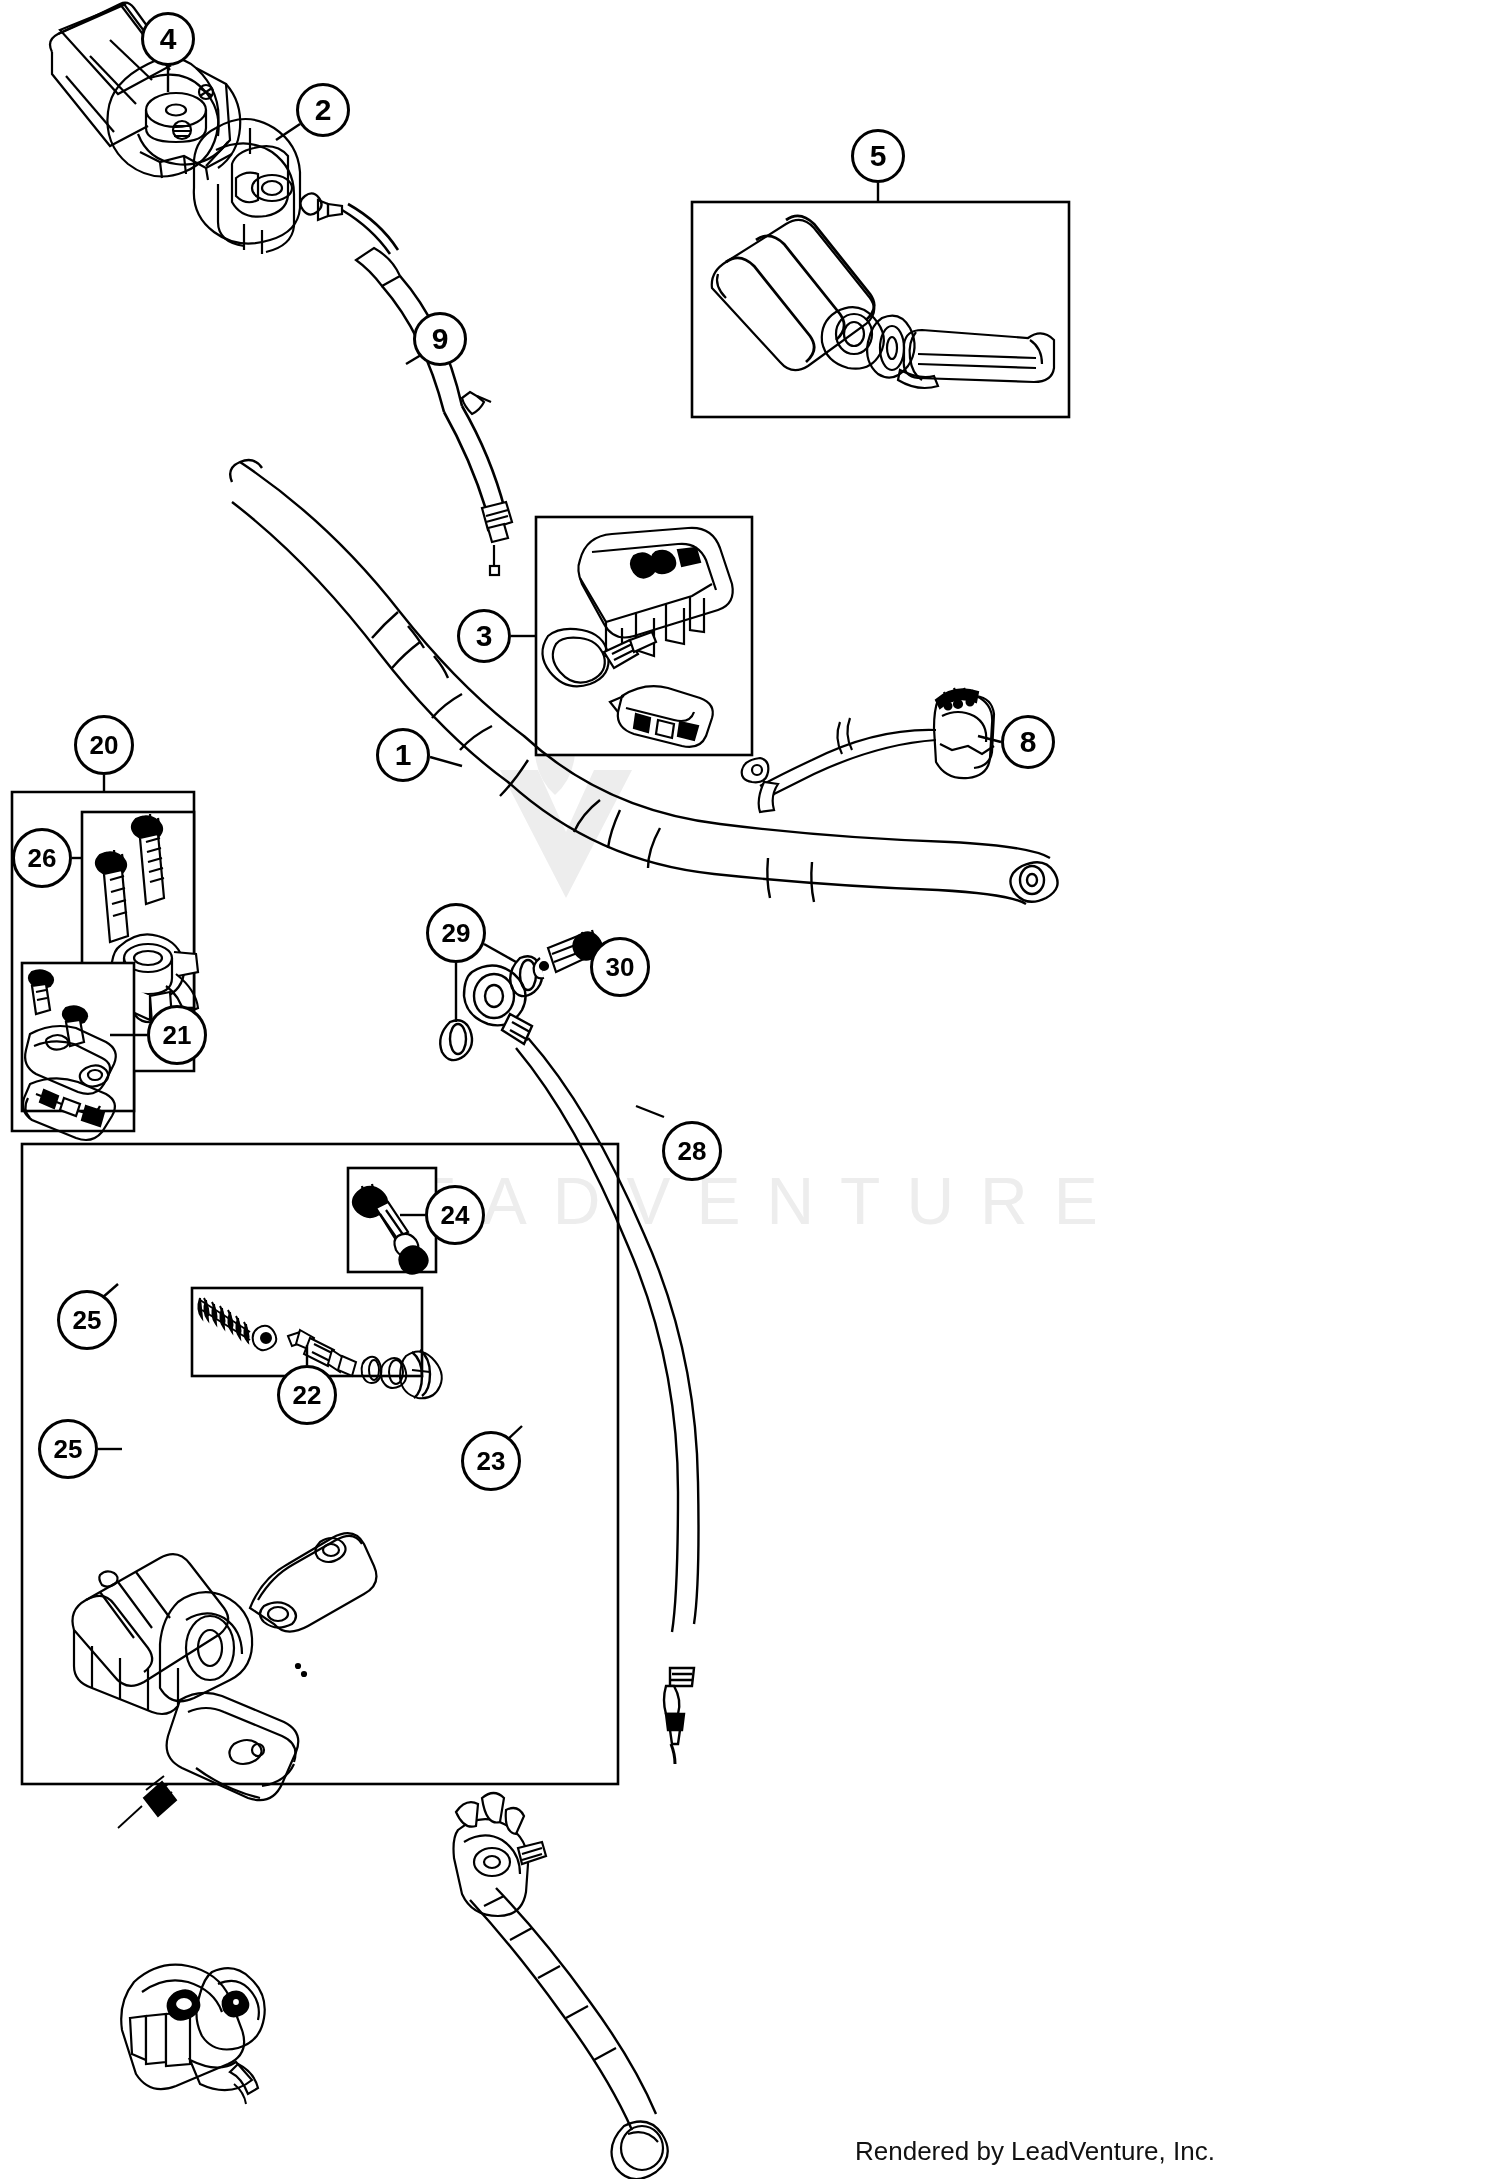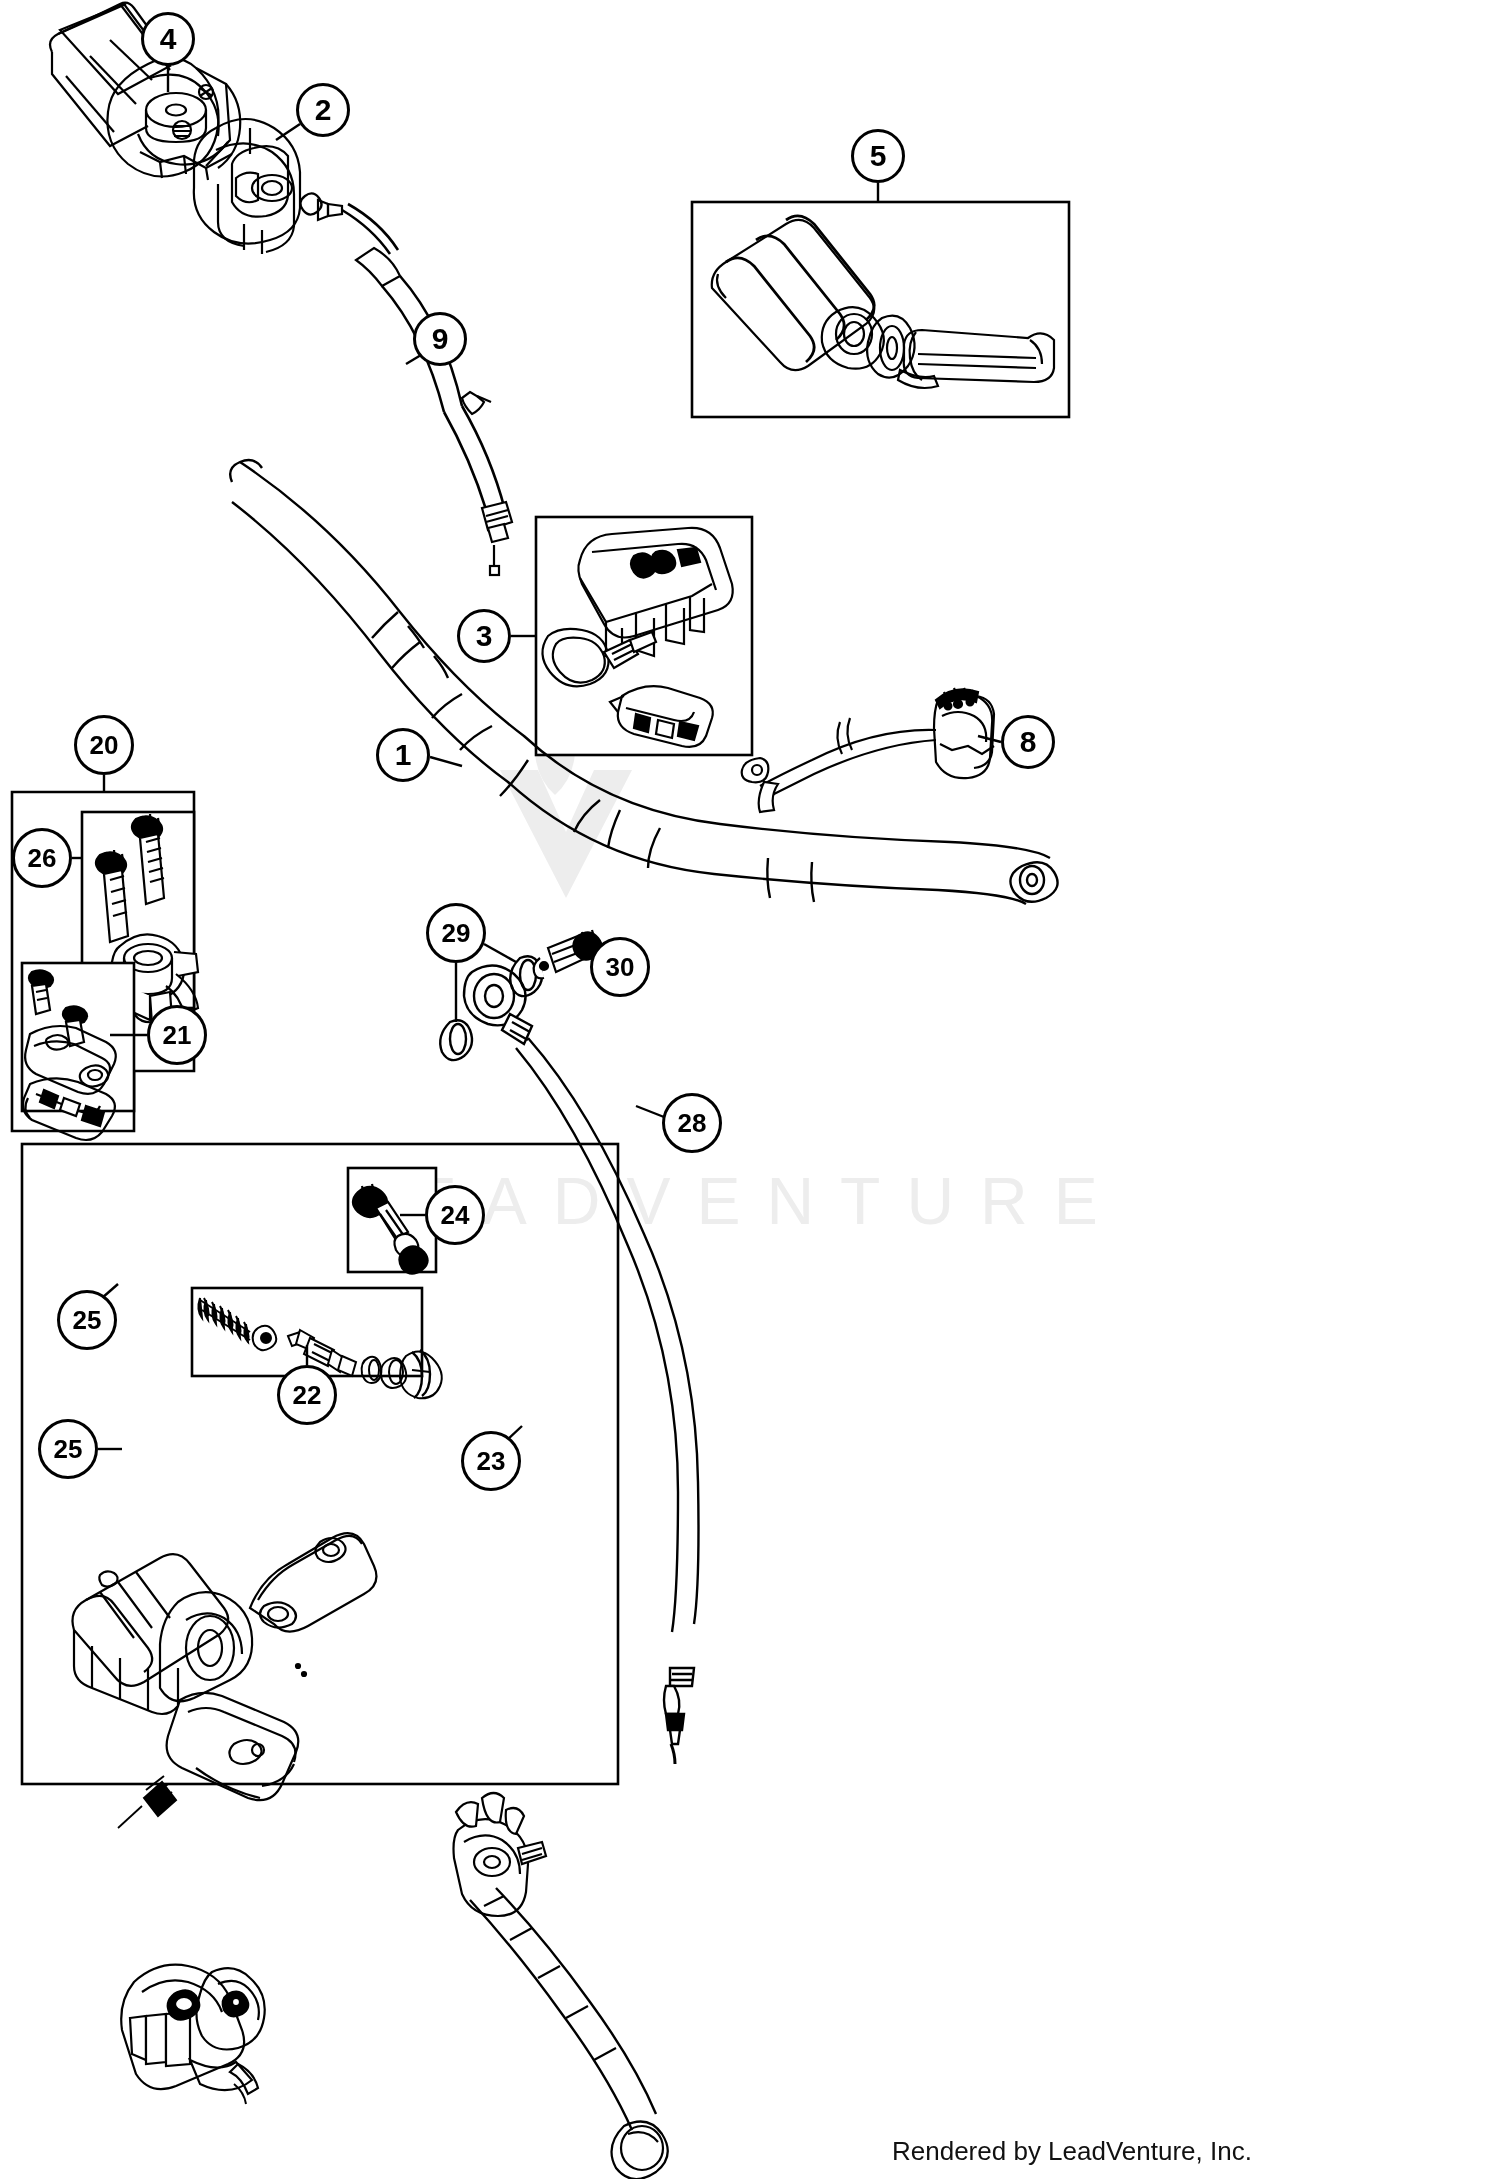--- a/index.html
+++ b/index.html
@@ -33,21 +33,20 @@
     user-select: none;
   }
   .footer-text {
     position: absolute;
     left: 855px;
     top: 2136px;
     font-family: "Liberation Sans", sans-serif;
     font-size: 26px;
     color: #111111;
     white-space: nowrap;
-    margin-left: 37px;
   }
   .callout {
     position: absolute;
     border: 3px solid #000;
     border-radius: 50%;
     background: #fff;
     display: flex;
     align-items: center;
     justify-content: center;
     font-family: "Liberation Sans", sans-serif;
@@ -539,21 +538,21 @@
   <div class="callout c2d" style="left:851px; top:129px;">5</div>
   <div class="callout c2d" style="left:413px; top:312px;">9</div>
   <div class="callout c2d" style="left:457px; top:609px;">3</div>
   <div class="callout c2d" style="left:376px; top:728px;">1</div>
   <div class="callout c2d" style="left:1001px; top:715px;">8</div>
   <div class="callout c3d" style="left:74px;  top:715px;">20</div>
   <div class="callout c3d" style="left:12px;  top:828px;">26</div>
   <div class="callout c3d" style="left:147px; top:1005px;">21</div>
   <div class="callout c3d" style="left:426px; top:903px;text-align:center;">29</div>
   <div class="callout c3d" style="left:590px; top:937px;">30</div>
-  <div class="callout c3d" style="left:662px; top:1093px;">28</div>
+  <div class="callout c3d" style="left:662px; top:1121px;">28</div>
   <div class="callout c3d" style="left:425px; top:1185px;">24</div>
   <div class="callout c3d" style="left:57px;  top:1290px;">25</div>
   <div class="callout c3d" style="left:277px; top:1365px;">22</div>
   <div class="callout c3d" style="left:38px;  top:1419px;">25</div>
   <div class="callout c3d" style="left:461px; top:1431px;">23</div>
 
   <div class="footer-text">Rendered by LeadVenture, Inc.</div>
 
 </div>
 

